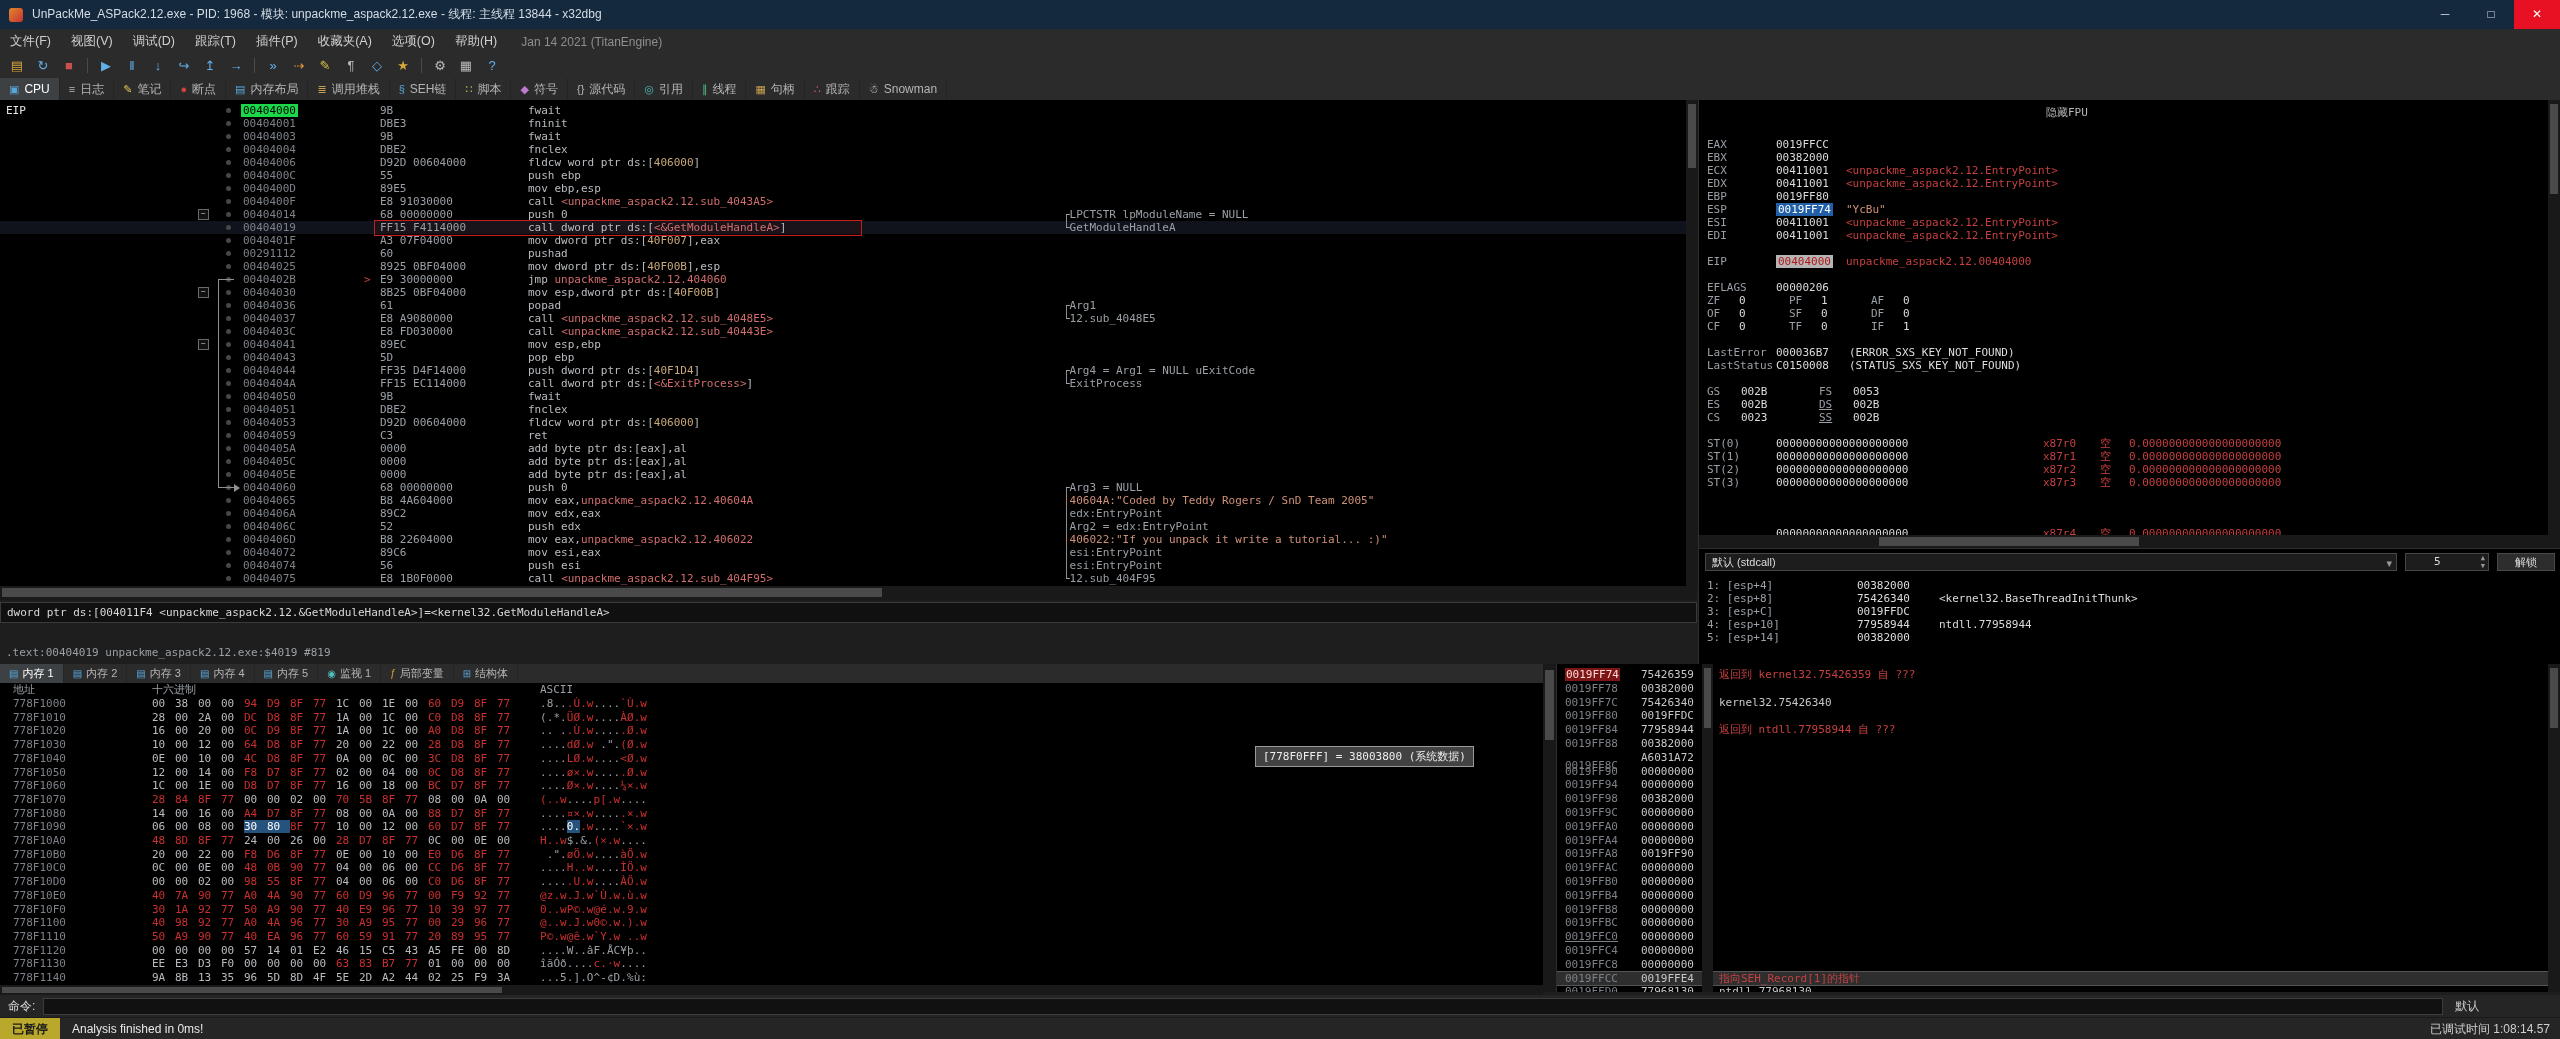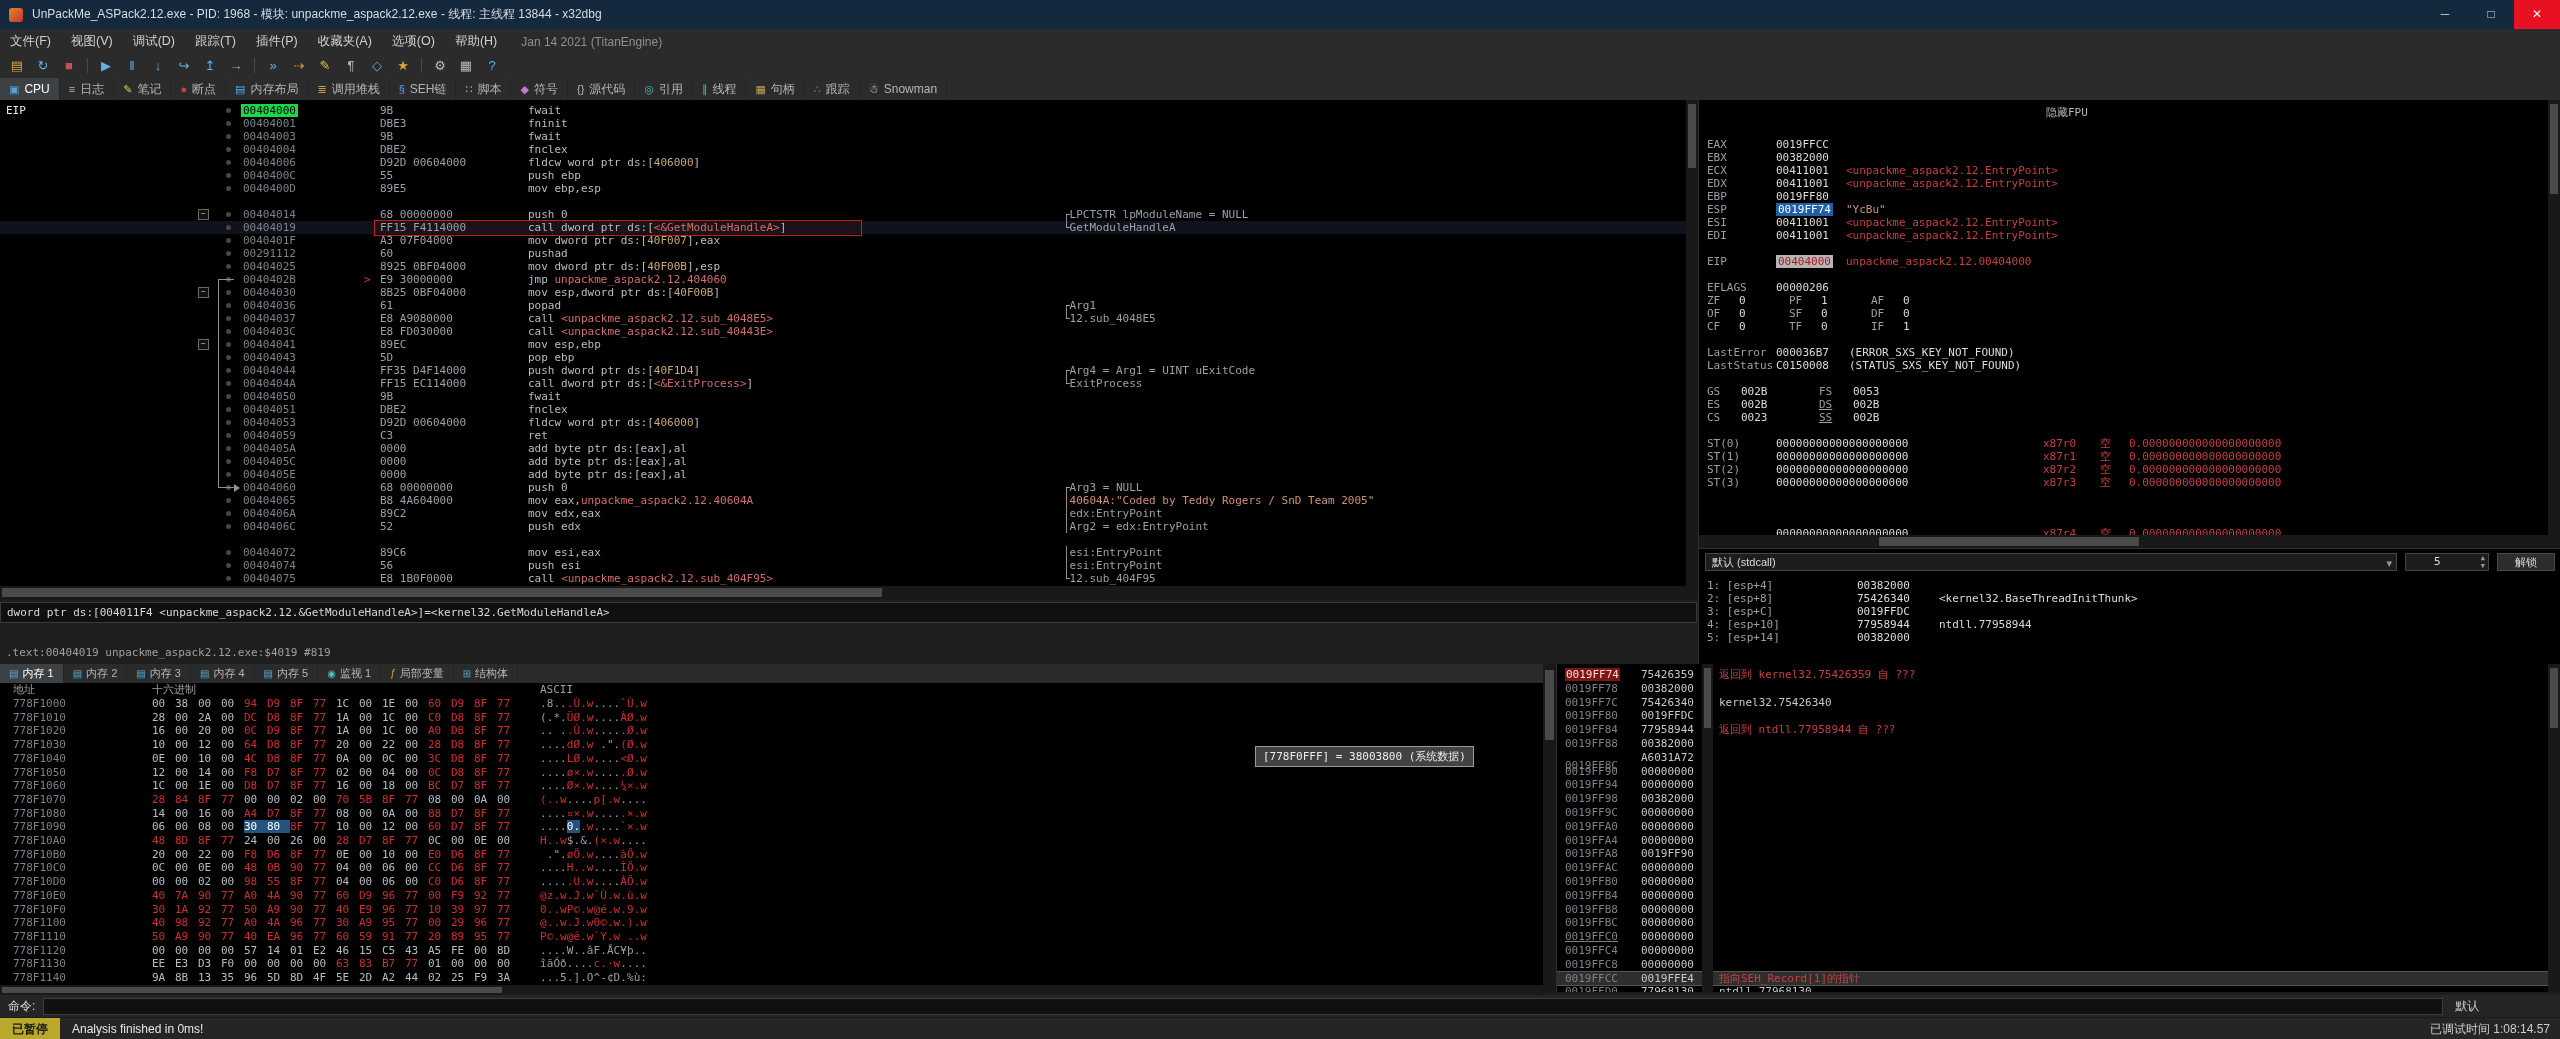--- a/index.html
+++ b/index.html
@@ -270,20 +270,26 @@
         <span class="daddr">0040400C</span>
         <span class="dbytes">55</span>
         <span class="dinstr"><span class="seg-n">push ebp</span></span>
       </div>
       <div class="drow" style="top: 82px;">
         <div class="ddot"></div>
         <span class="daddr">0040400D</span>
         <span class="dbytes">89E5</span>
         <span class="dinstr"><span class="seg-n">mov ebp,esp</span></span>
       </div>
+      <div class="drow" style="top: 95px;">
+        <div class="ddot"></div>
+        <span class="daddr">0040400F</span>
+        <span class="dbytes">E8 91030000</span>
+        <span class="dinstr"><span class="seg-n">call </span><span class="seg-sym">&lt;unpackme_aspack2.12.sub_4043A5&gt;</span></span>
+      </div>
       <div class="drow" style="top: 108px;">
         <div class="ddot"></div>
         <div class="dfold">−</div>
         <span class="daddr">00404014</span>
         <span class="dbytes">68 00000000</span>
         <span class="dinstr"><span class="seg-n">push 0</span></span>
         <span class="dcomment">┌LPCTSTR lpModuleName = NULL</span>
       </div>
       <div class="drow rowsel" style="top: 121px; padding-left: 33px;">
         <div class="selbox"></div>
@@ -356,21 +362,21 @@
         <div class="ddot"></div>
         <span class="daddr">00404043</span>
         <span class="dbytes">5D</span>
         <span class="dinstr"><span class="seg-n">pop ebp</span></span>
       </div>
       <div class="drow" style="top: 264px;">
         <div class="ddot"></div>
         <span class="daddr">00404044</span>
         <span class="dbytes">FF35 D4F14000</span>
         <span class="dinstr"><span class="seg-n">push dword ptr ds:[</span><span class="seg-m">40F1D4</span><span class="seg-n">]</span></span>
-        <span class="dcomment">┌Arg4 = Arg1 = UINT uExitCode</span>
+        <span class="dcomment">┌Arg4 = Arg1 = NULL uExitCode</span>
       </div>
       <div class="drow" style="top: 277px;">
         <div class="ddot"></div>
         <span class="daddr">0040404A</span>
         <span class="dbytes">FF15 EC114000</span>
         <span class="dinstr"><span class="seg-n">call dword ptr ds:[</span><span class="seg-sym">&lt;&amp;ExitProcess&gt;</span><span class="seg-n">]</span></span>
         <span class="dcomment">└ExitProcess</span>
       </div>
       <div class="drow" style="top: 290px;">
         <div class="ddot"></div>
@@ -434,20 +440,27 @@
         <span class="dbytes">89C2</span>
         <span class="dinstr"><span class="seg-n">mov edx,eax</span></span>
         <span class="dcomment">│edx:EntryPoint</span>
       </div>
       <div class="drow" style="top: 420px;">
         <div class="ddot"></div>
         <span class="daddr">0040406C</span>
         <span class="dbytes">52</span>
         <span class="dinstr"><span class="seg-n">push edx</span></span>
         <span class="dcomment">│Arg2 = edx:EntryPoint</span>
+      </div>
+      <div class="drow" style="top: 433px;">
+        <div class="ddot"></div>
+        <span class="daddr">0040406D</span>
+        <span class="dbytes">B8 22604000</span>
+        <span class="dinstr"><span class="seg-n">mov eax,</span><span class="seg-sym">unpackme_aspack2.12.406022</span></span>
+        <span class="dcomment str">│406022:"If you unpack it write a tutorial... :)"</span>
       </div>
       <div class="drow" style="top: 446px;">
         <div class="ddot"></div>
         <span class="daddr">00404072</span>
         <span class="dbytes">89C6</span>
         <span class="dinstr"><span class="seg-n">mov esi,eax</span></span>
         <span class="dcomment">│esi:EntryPoint</span>
       </div>
       <div class="drow" style="top: 459px;">
         <div class="ddot"></div>

